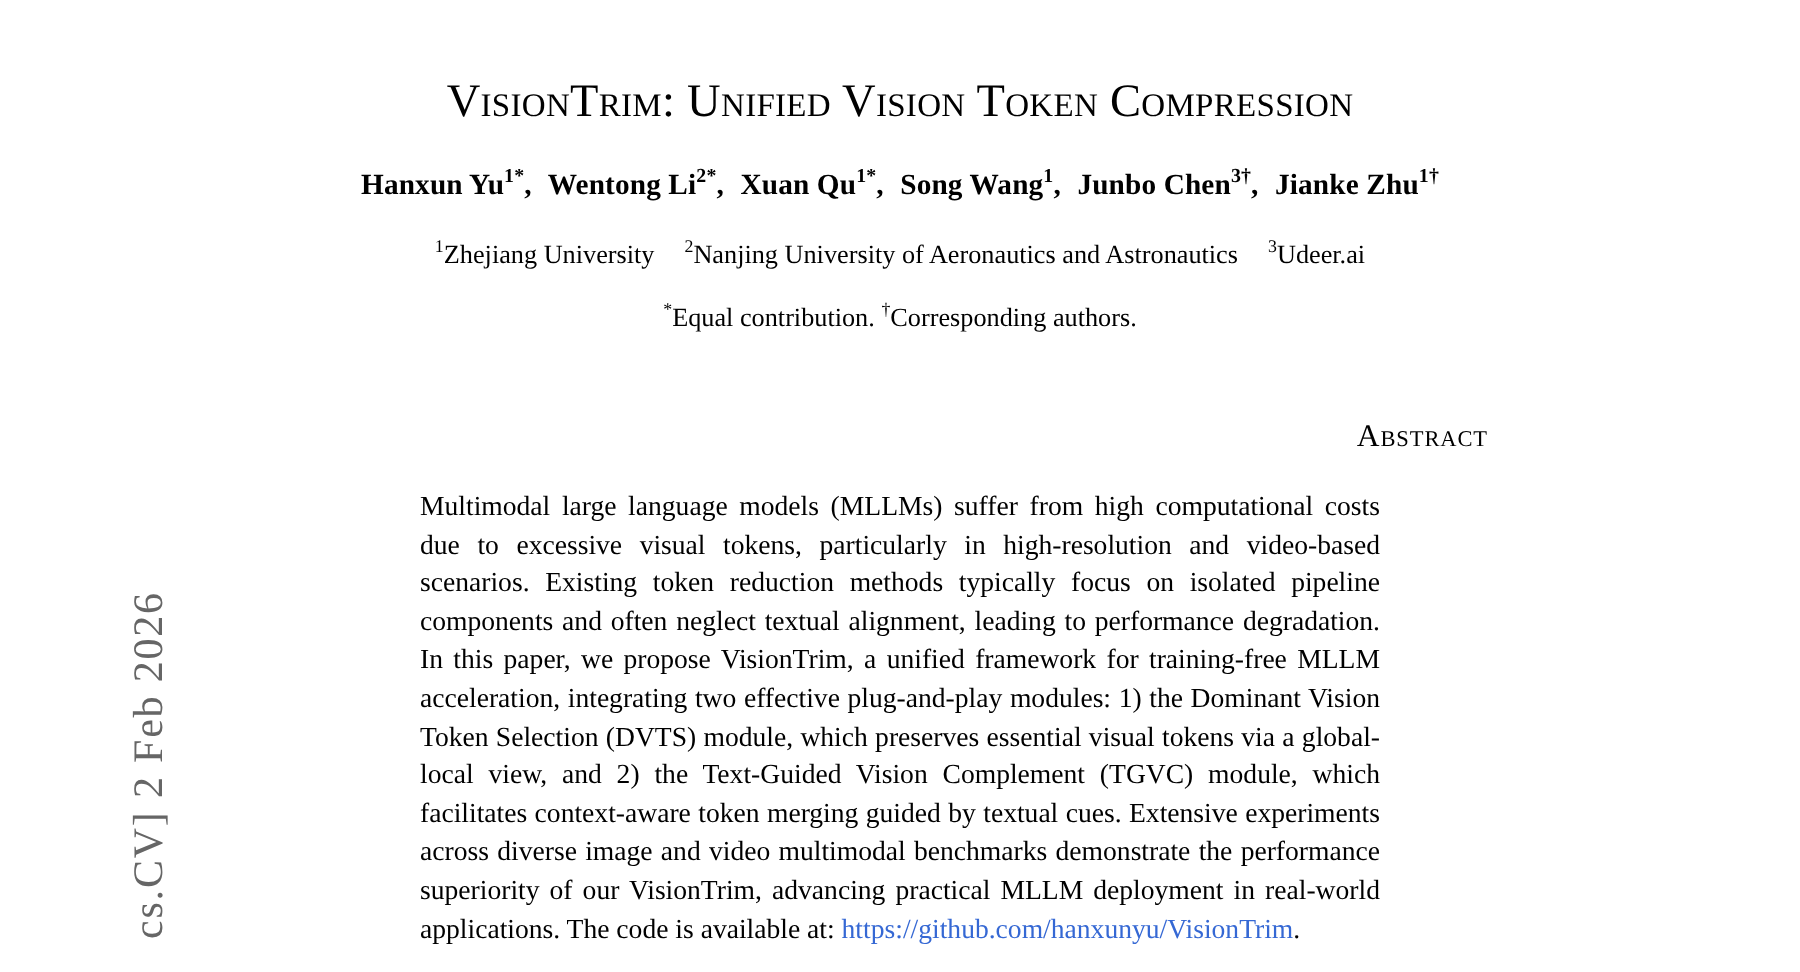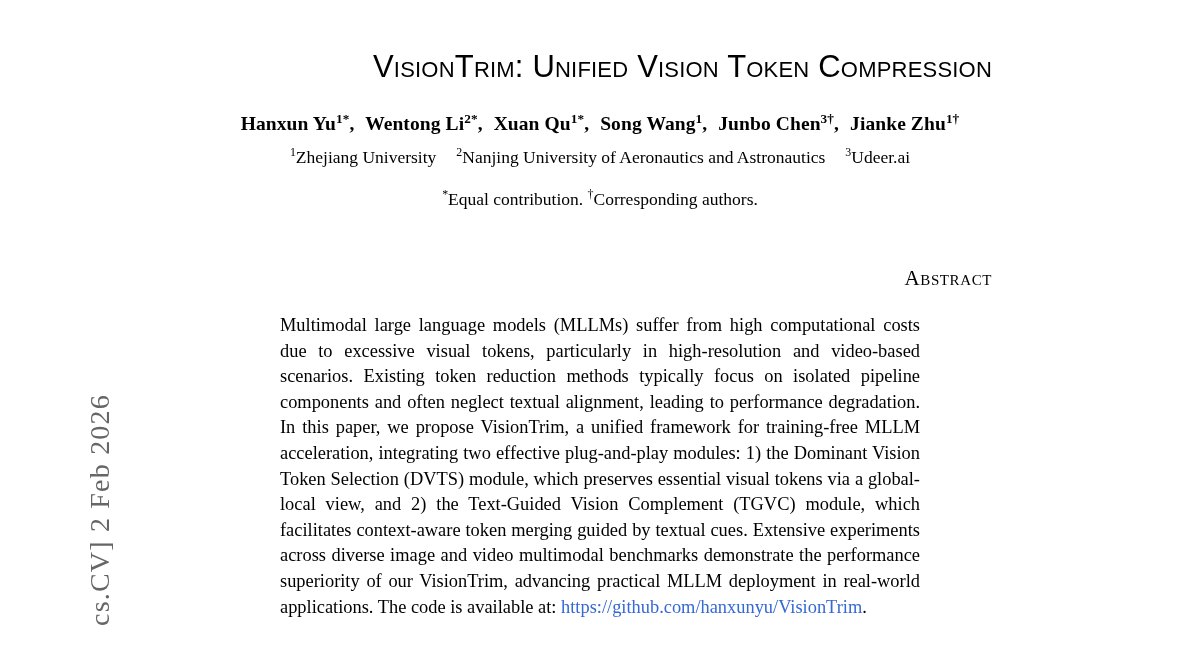--- a/index.html
+++ b/index.html
@@ -51,26 +51,26 @@
     position: absolute;
     left: 208px;
     top: 0;
     width: 784px;
   }
 
   
   #paper-title {
     margin: 0;
     padding-top: 46px;
-    font-family: Liberation Sans, sans-serif;
+    font-family: Liberation Serif, serif;
     font-weight: normal;
     font-size: 31px;
     line-height: 41px;
     letter-spacing: 0.2px;
-    text-align: right;
+    text-align: center;
   }
   .smallcaps-line {
     display: block;
   }
   .sc {
     font-variant: small-caps;
   }
 
   
   #authors {
@@ -91,21 +91,21 @@
     font-size: 0.68em;
     vertical-align: super;
     font-weight: normal;
     line-height: 0;
   }
   #authors sup {
     font-weight: bold;
   }
 
   #affiliations {
-    margin-top: 12px;
+    margin-top: 24px;
     text-align: center;
     font-size: 17.5px;
   }
   #affiliations .aff {
     white-space: nowrap;
   }
   #affiliations .gap {
     display: inline-block;
     width: 20px;
   }

